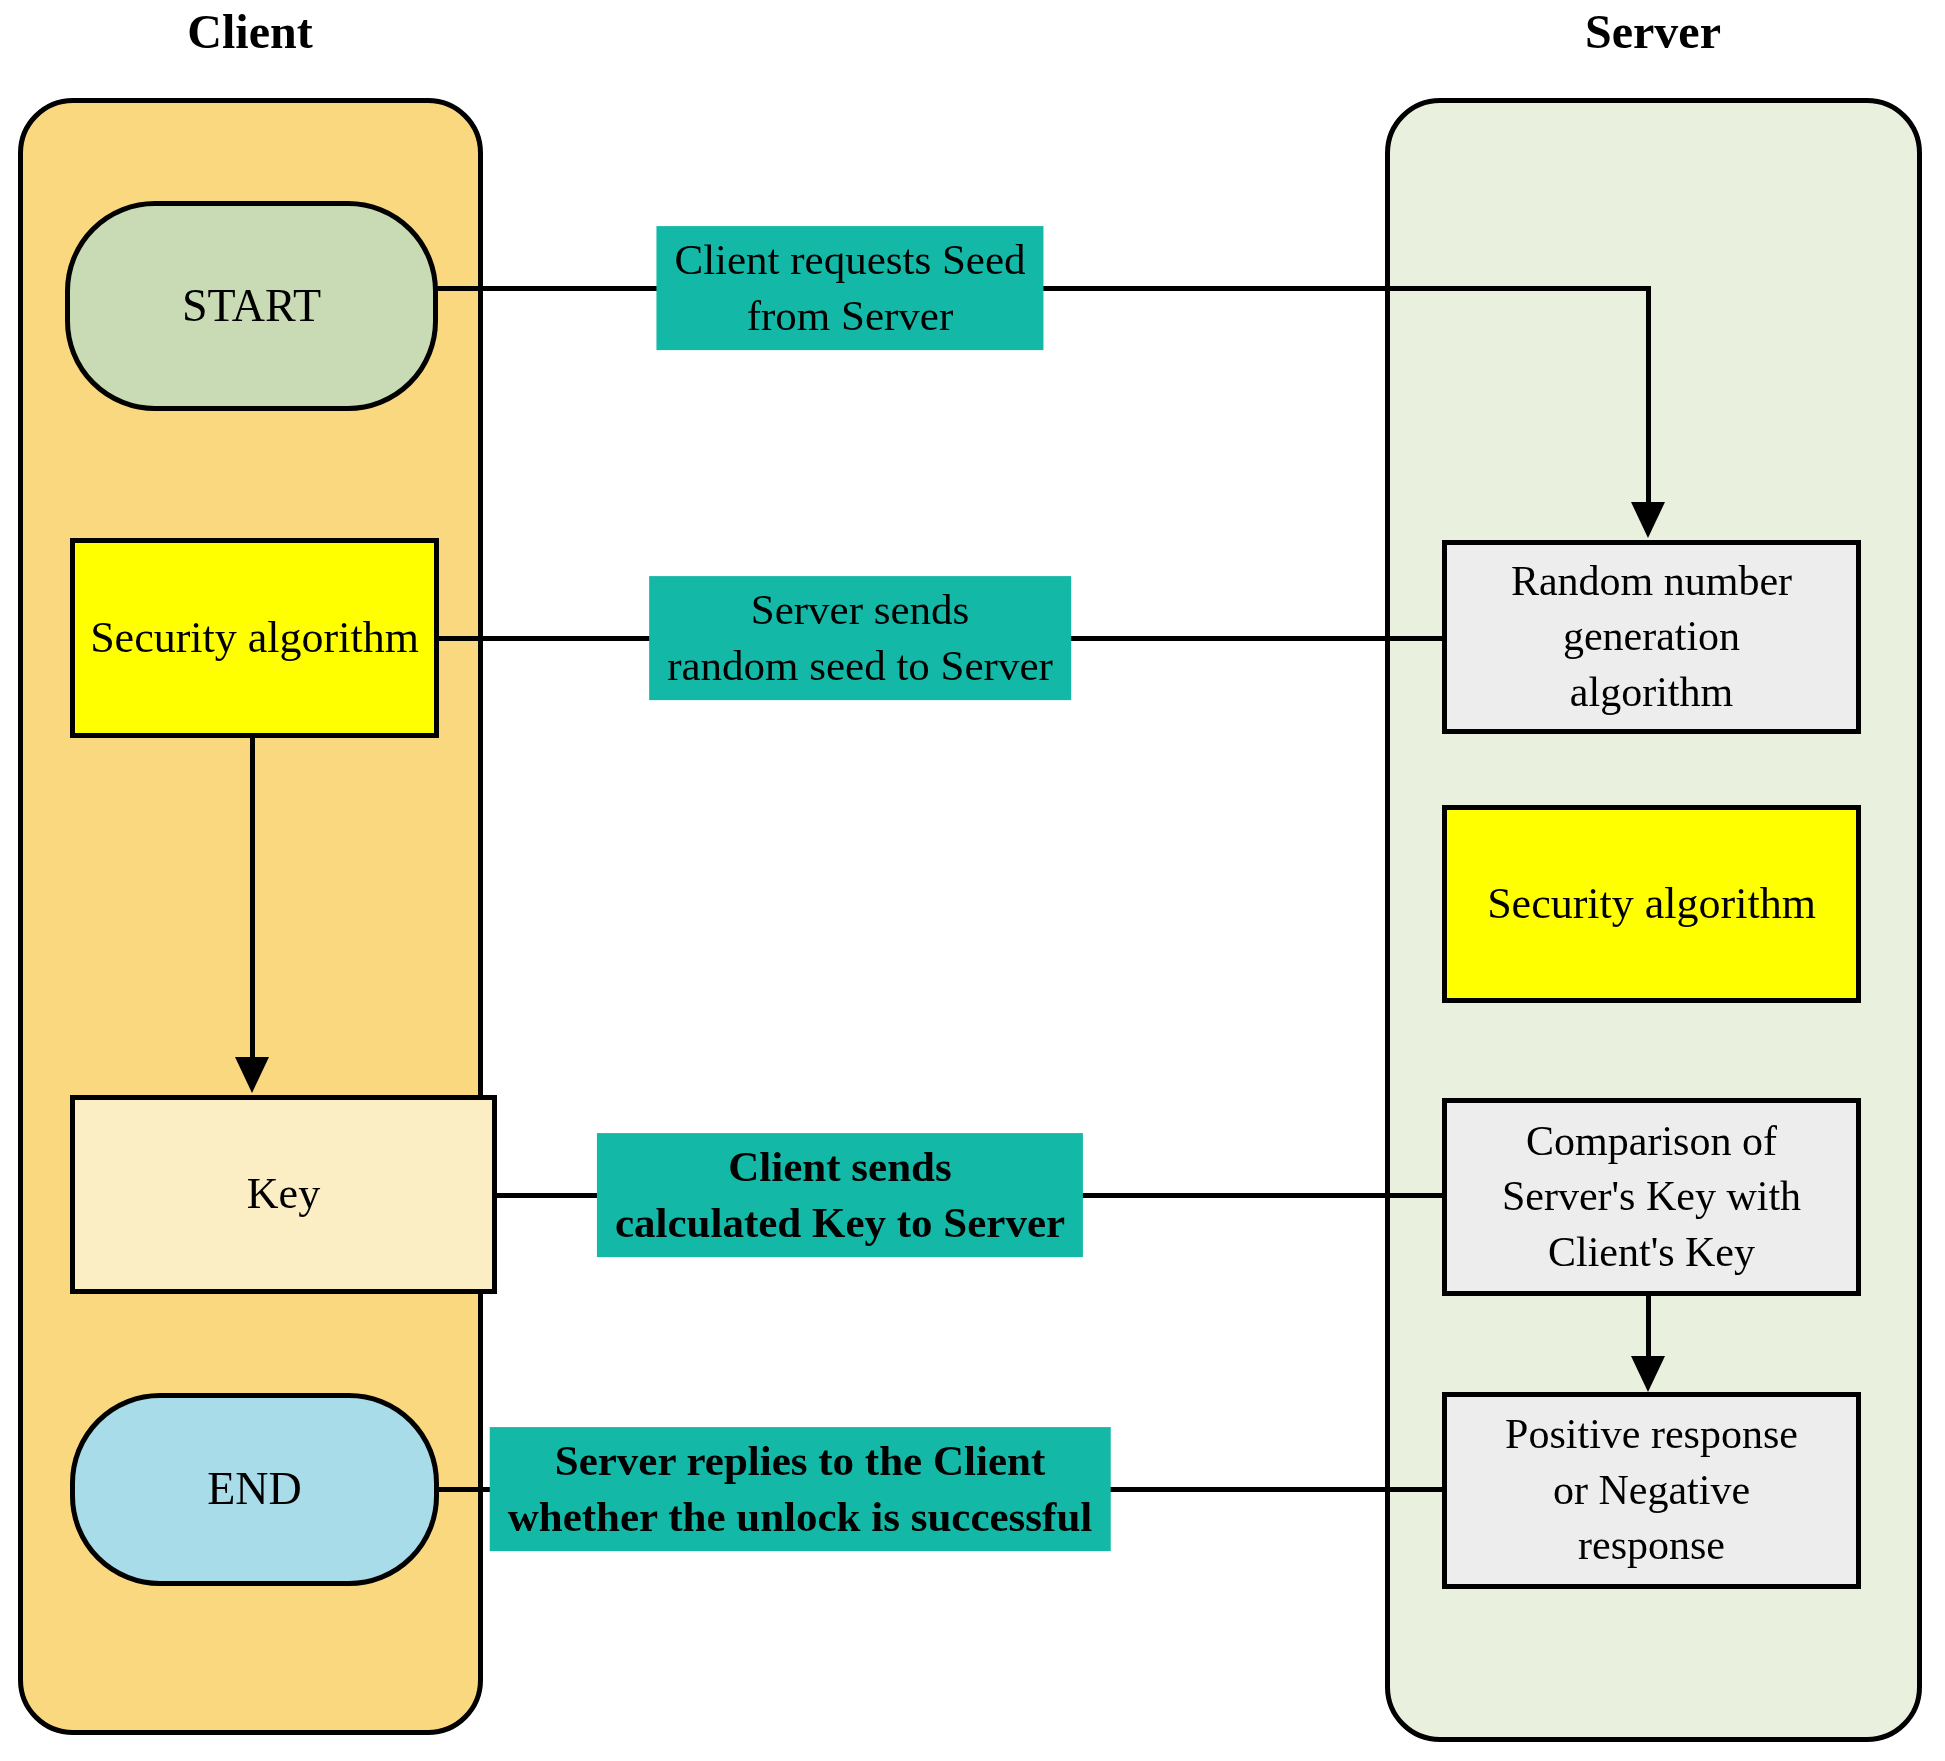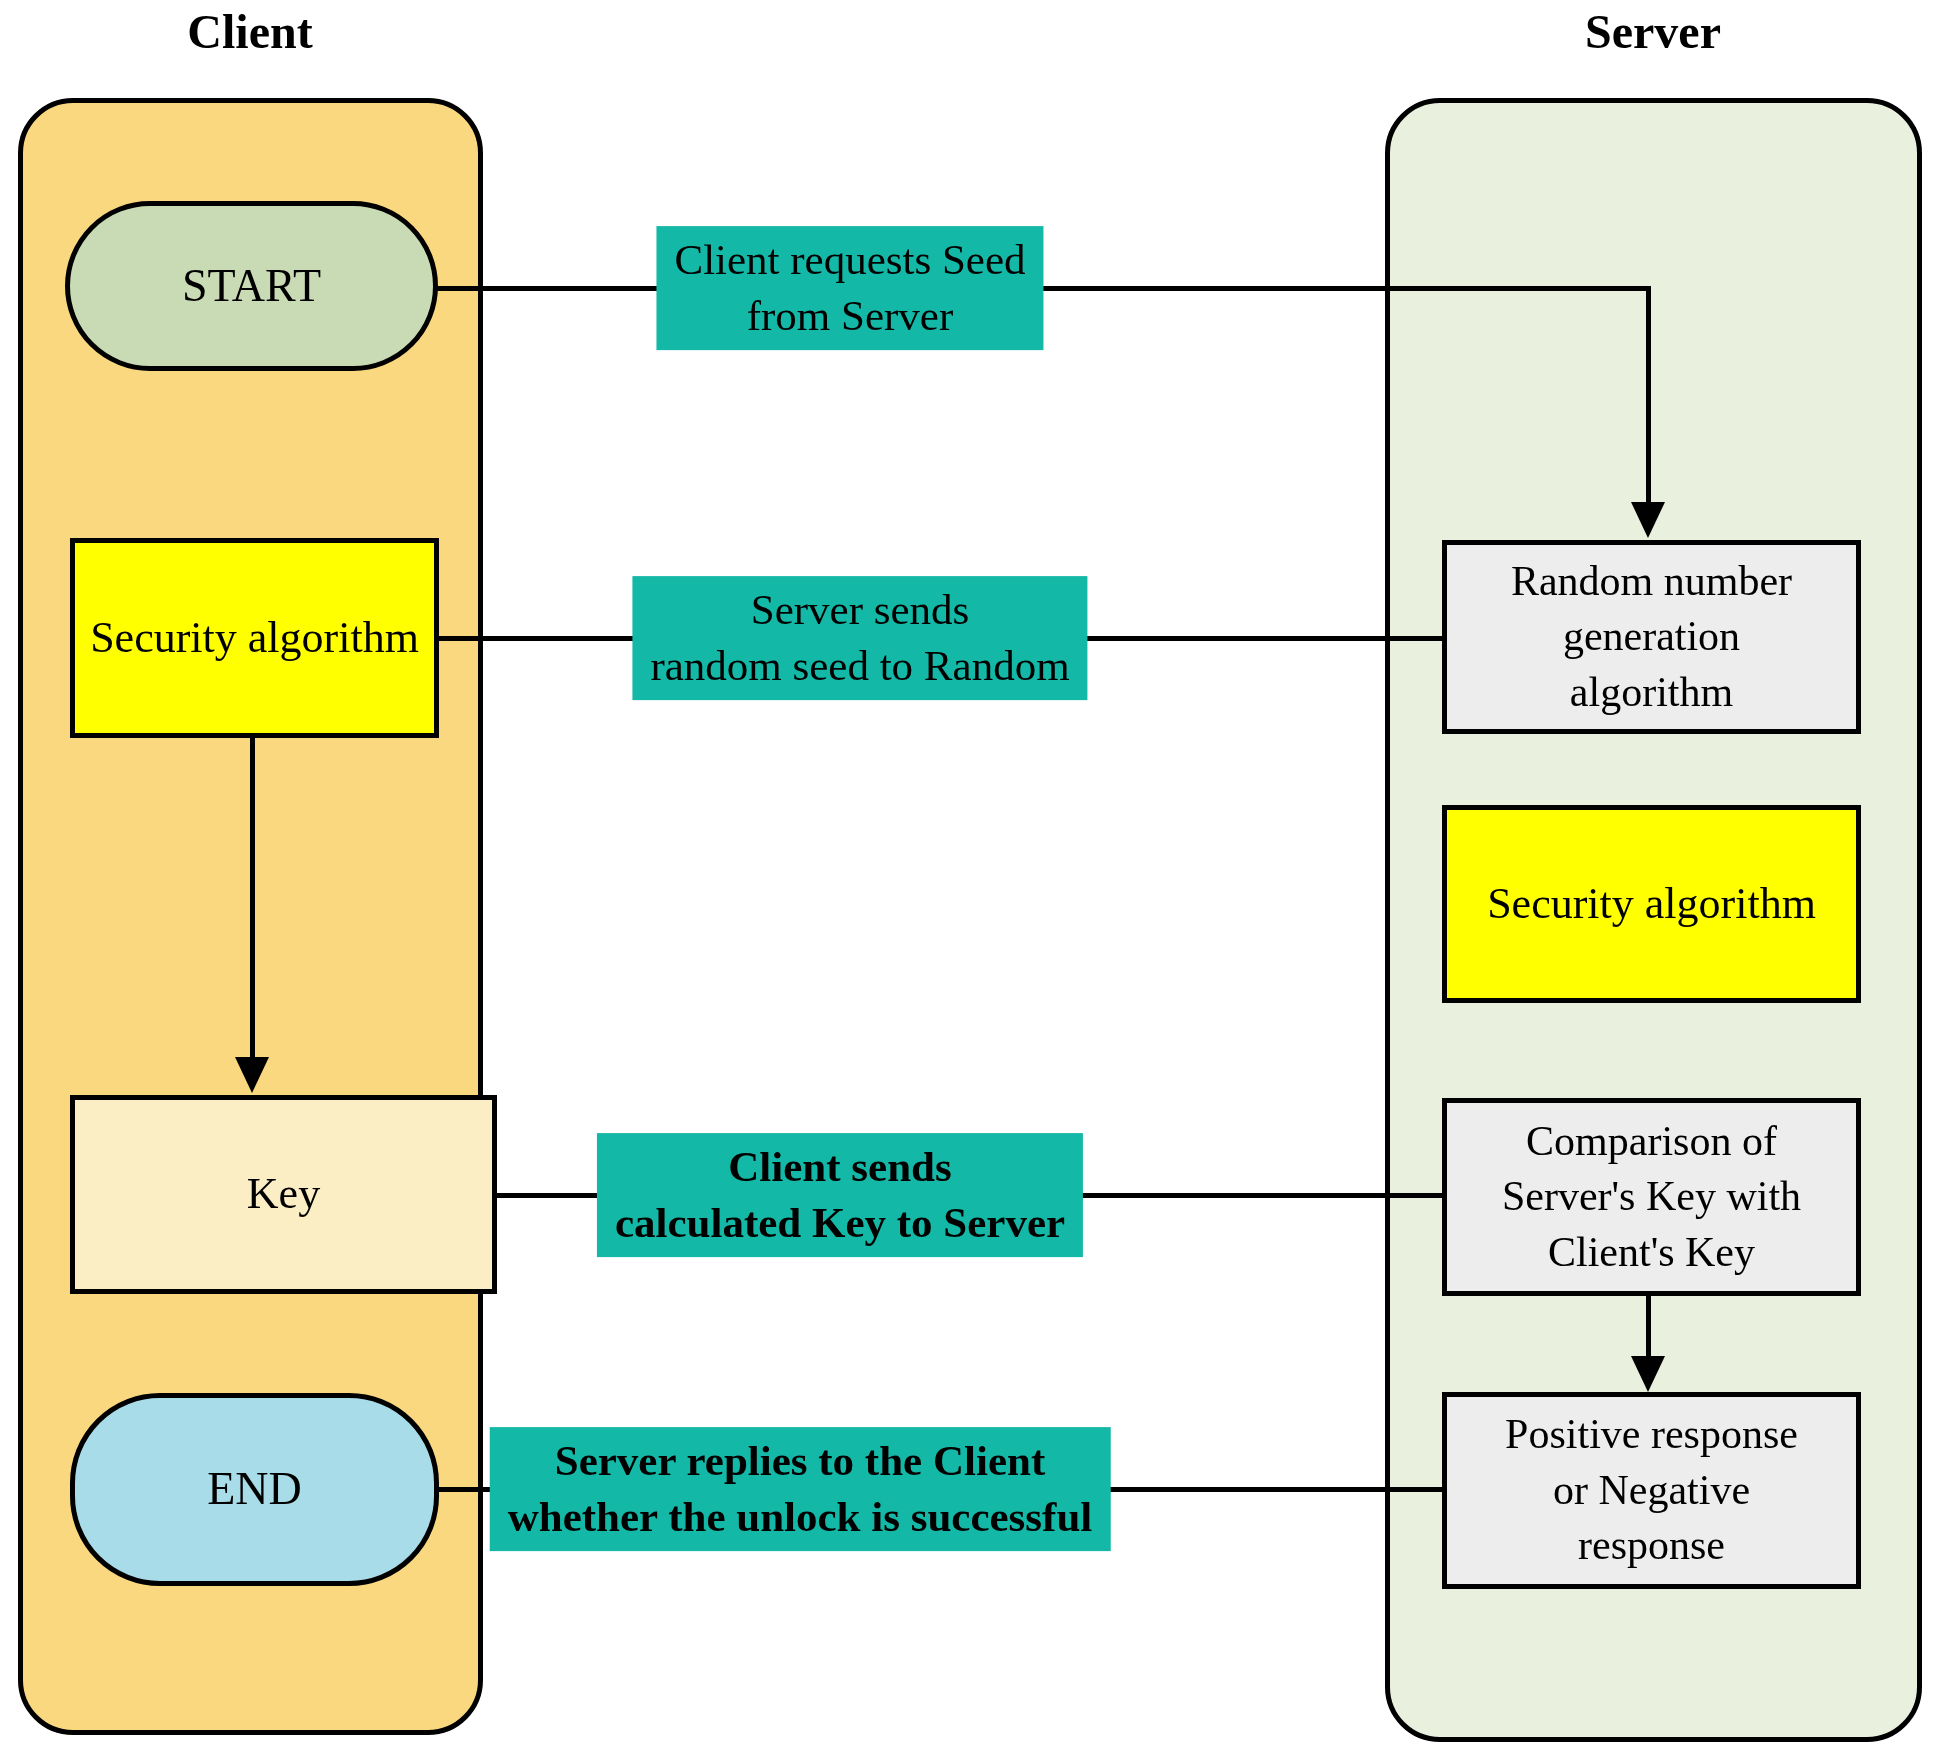--- a/index.html
+++ b/index.html
@@ -13,21 +13,21 @@
 
   .panel{position:absolute;border:5px solid #000;border-radius:55px;box-sizing:border-box;}
   #panel-client{left:18px;top:98px;width:465px;height:1637px;}
   #panel-server{left:1385px;top:98px;width:537px;height:1644px;}
 
   .node{position:absolute;border:5px solid #000;box-sizing:border-box;
         display:flex;flex-direction:column;align-items:center;justify-content:center;
         text-align:center;font-size:44px;line-height:1.32;}
   .terminal{border-radius:90px;font-size:46px;}
 
-  #node-start{left:65px;top:201px;width:373px;height:170px;}
+  #node-start{left:65px;top:201px;width:373px;height:210px;}
   #node-security-client{left:70px;top:538px;width:369px;height:200px;}
   #node-key{left:70px;top:1095px;width:427px;height:199px;}
   #node-end{left:70px;top:1393px;width:369px;height:193px;}
 
   .server-node{left:1442px;width:419px;font-size:42px;}
   #node-random{top:540px;height:194px;}
   #node-security-server{top:805px;height:198px;font-size:44px;}
   #node-comparison{top:1098px;height:198px;}
   #node-response{top:1392px;height:197px;}
 
@@ -121,21 +121,21 @@
     <div>response</div>
   </div>
 
   <div class="annotation" id="annotation-seed-request">
     <div>Client requests Seed</div>
     <div>from Server</div>
   </div>
 
   <div class="annotation" id="annotation-seed-send">
     <div>Server sends</div>
-    <div>random seed to Random</div>
+    <div>random seed to Server</div>
   </div>
 
   <div class="annotation" id="annotation-key-send" style="font-weight: bold;">
     <div>Client sends</div>
     <div>calculated Key to Server</div>
   </div>
 
   <div class="annotation" id="annotation-reply" style="font-weight: bold;">
     <div>Server replies to the Client</div>
     <div>whether the unlock is successful</div>

